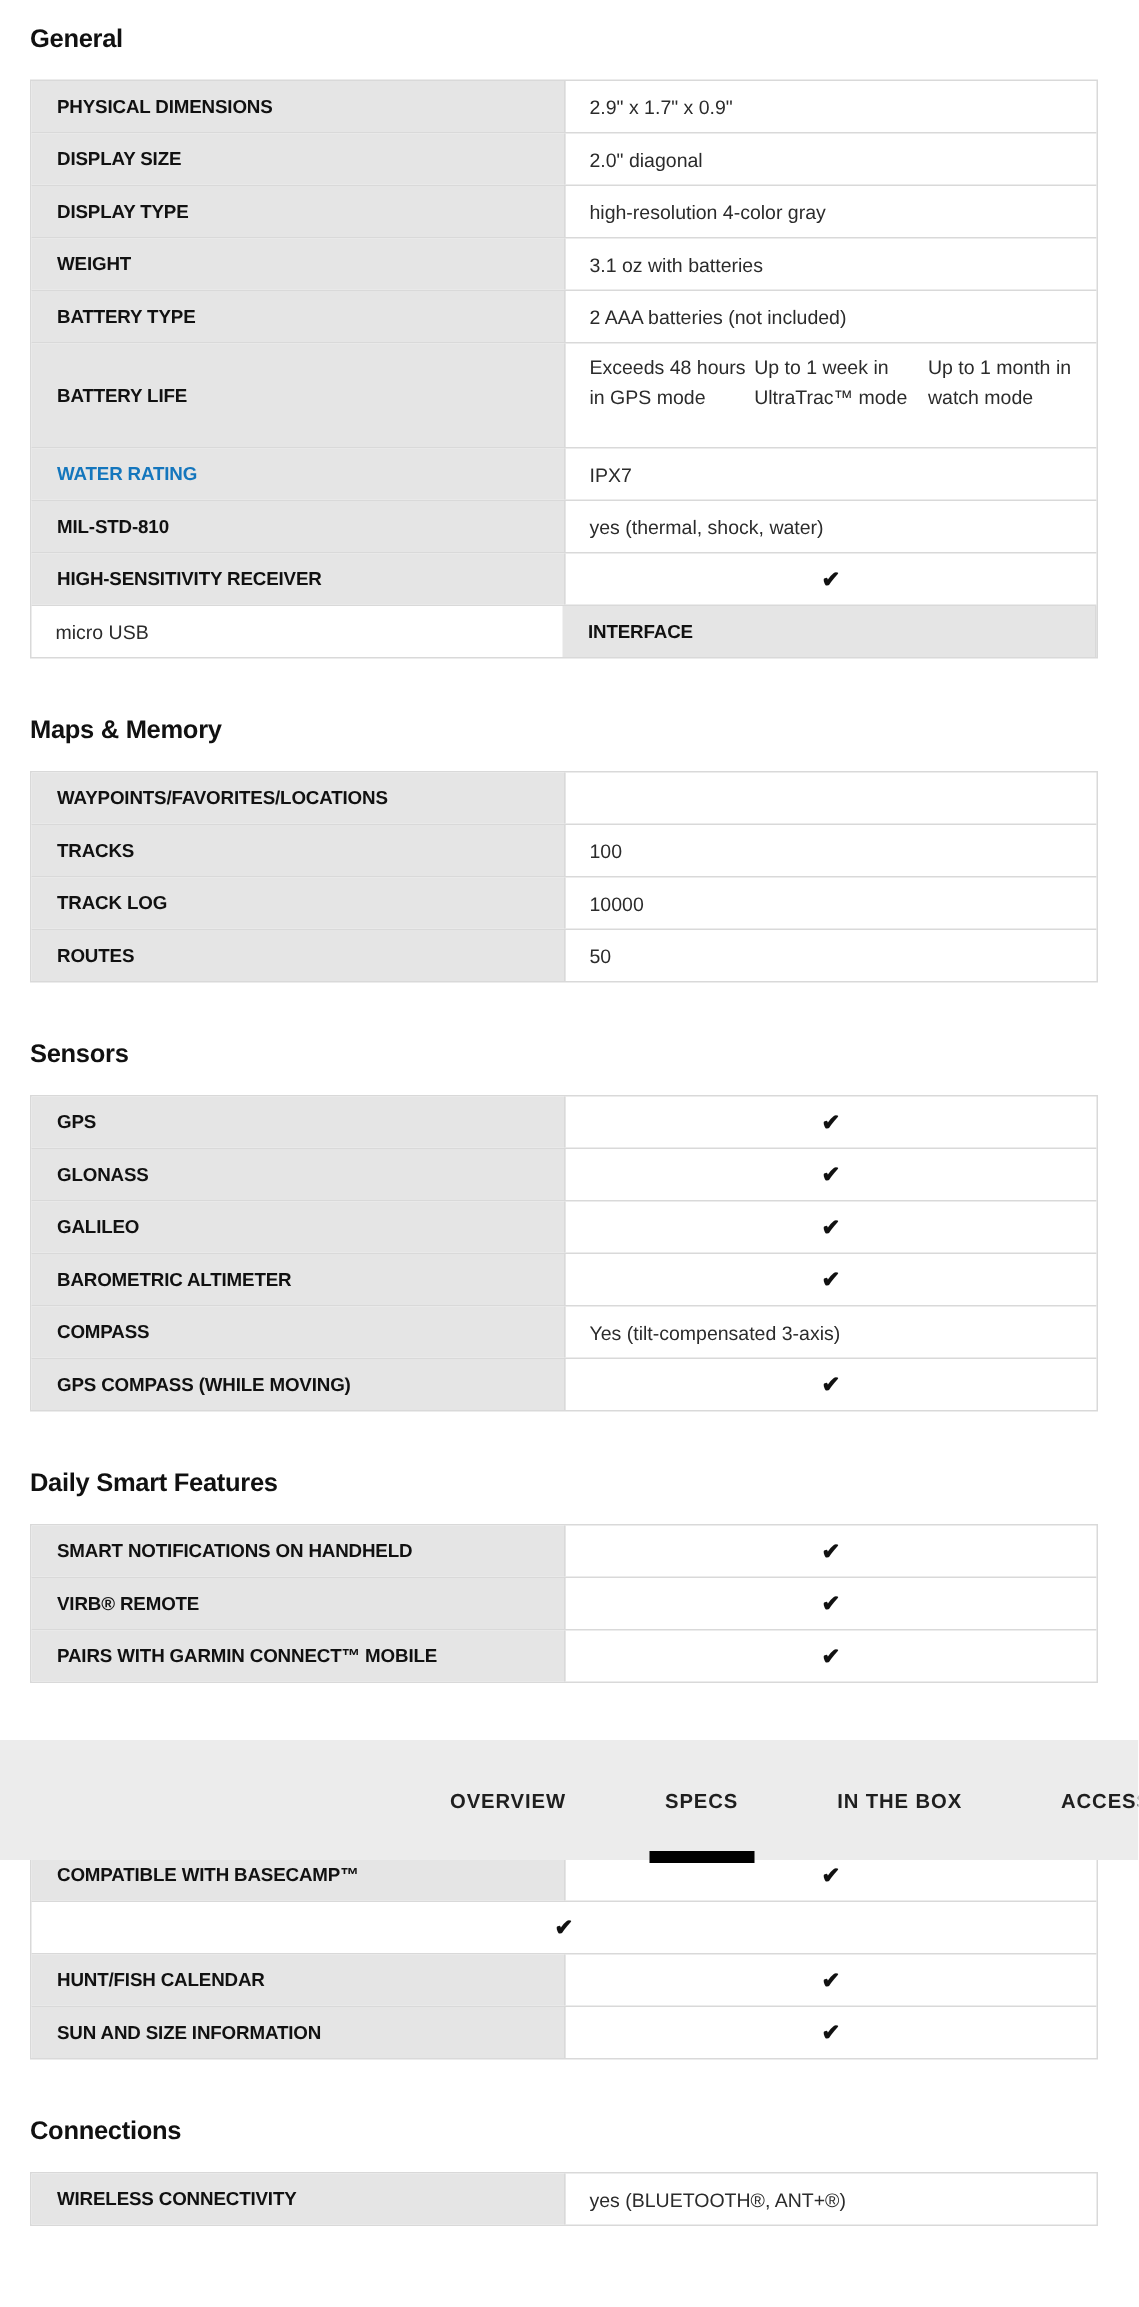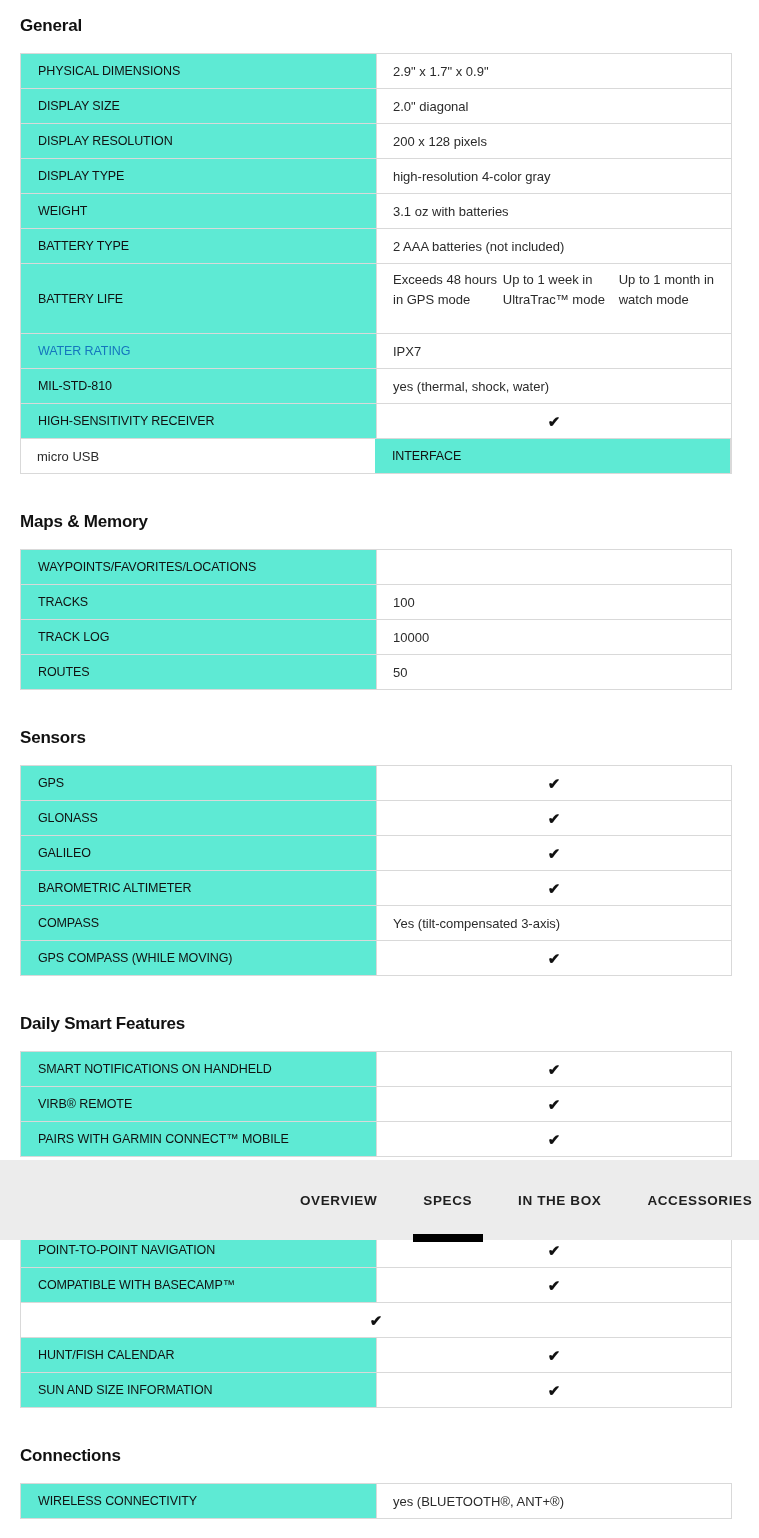--- a/index.html
+++ b/index.html
@@ -31,25 +31,25 @@
   .spec-row {
     display: flex;
     min-height: 34px;
     border-bottom: 1px solid #d9d9d9;
   }
   .spec-row:last-child { border-bottom: none; }
   .spec-row.tall { min-height: 69px; }
   .cell { display: flex; align-items: center; box-sizing: border-box; }
   .cell.label {
     flex: 0 0 356px;
-    background: #5eead4;
+    background: #e5e5e5;
     border-right: 1px solid #d9d9d9;
     padding: 4px 12px 4px 17px;
     font-size: 12.5px;
-    font-weight: normal;
+    font-weight: bold;
     color: #111111;
     letter-spacing: -0.1px;
   }
   .cell.label.link { color: #1476bd; cursor: pointer; }
   .cell.value {
     flex: 1 1 auto;
     padding: 4px 12px 4px 16px;
     font-size: 13px;
     color: #2b2b2b;
   }
@@ -65,21 +65,21 @@
   .tab-bar {
     position: absolute;
     left: 0;
     top: 1160px;
     width: 759px;
     height: 80px;
     background: #ececec;
     display: flex;
     padding-left: 300px;
     box-sizing: border-box;
-    gap: 46px;
+    gap: 66px;
     z-index: 10;
   }
   .tab {
     position: relative;
     height: 100%;
     display: flex;
     align-items: center;
     font-size: 13.5px;
     font-weight: bold;
     letter-spacing: 0.6px;
@@ -107,24 +107,20 @@
         <div class="spec-table">
           <div class="spec-row">
             <div class="cell label">PHYSICAL DIMENSIONS</div>
             <div class="cell value">2.9" x 1.7" x 0.9"</div>
           </div>
           <div class="spec-row">
             <div class="cell label">DISPLAY SIZE</div>
             <div class="cell value">2.0" diagonal</div>
           </div>
           <div class="spec-row">
-            <div class="cell label">DISPLAY RESOLUTION</div>
-            <div class="cell value">200 x 128 pixels</div>
-          </div>
-          <div class="spec-row">
             <div class="cell label">DISPLAY TYPE</div>
             <div class="cell value">high-resolution 4-color gray</div>
           </div>
           <div class="spec-row">
             <div class="cell label">WEIGHT</div>
             <div class="cell value">3.1 oz with batteries</div>
           </div>
           <div class="spec-row">
             <div class="cell label">BATTERY TYPE</div>
             <div class="cell value">2 AAA batteries (not included)</div>

